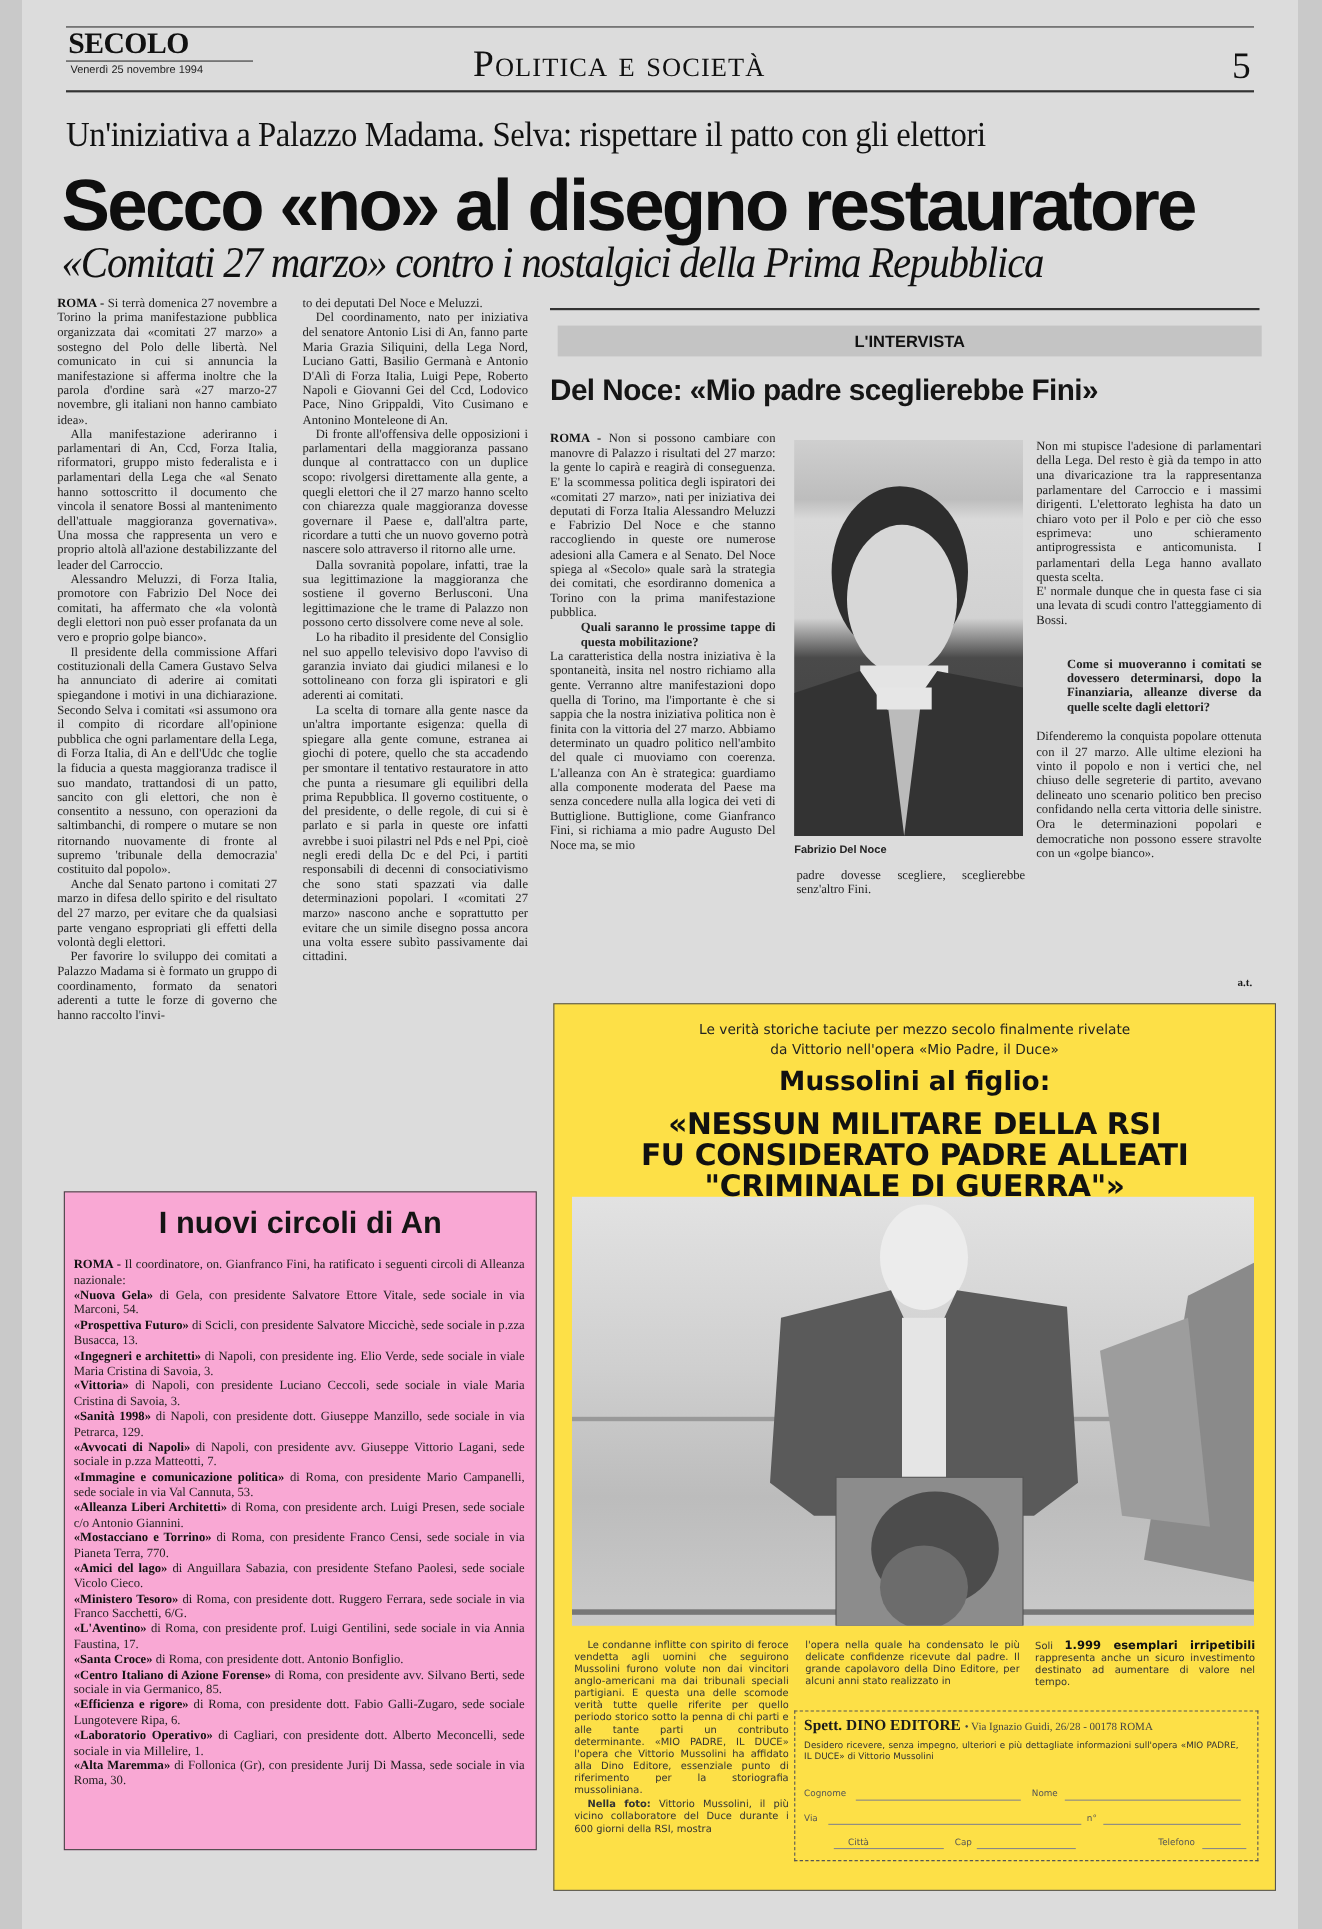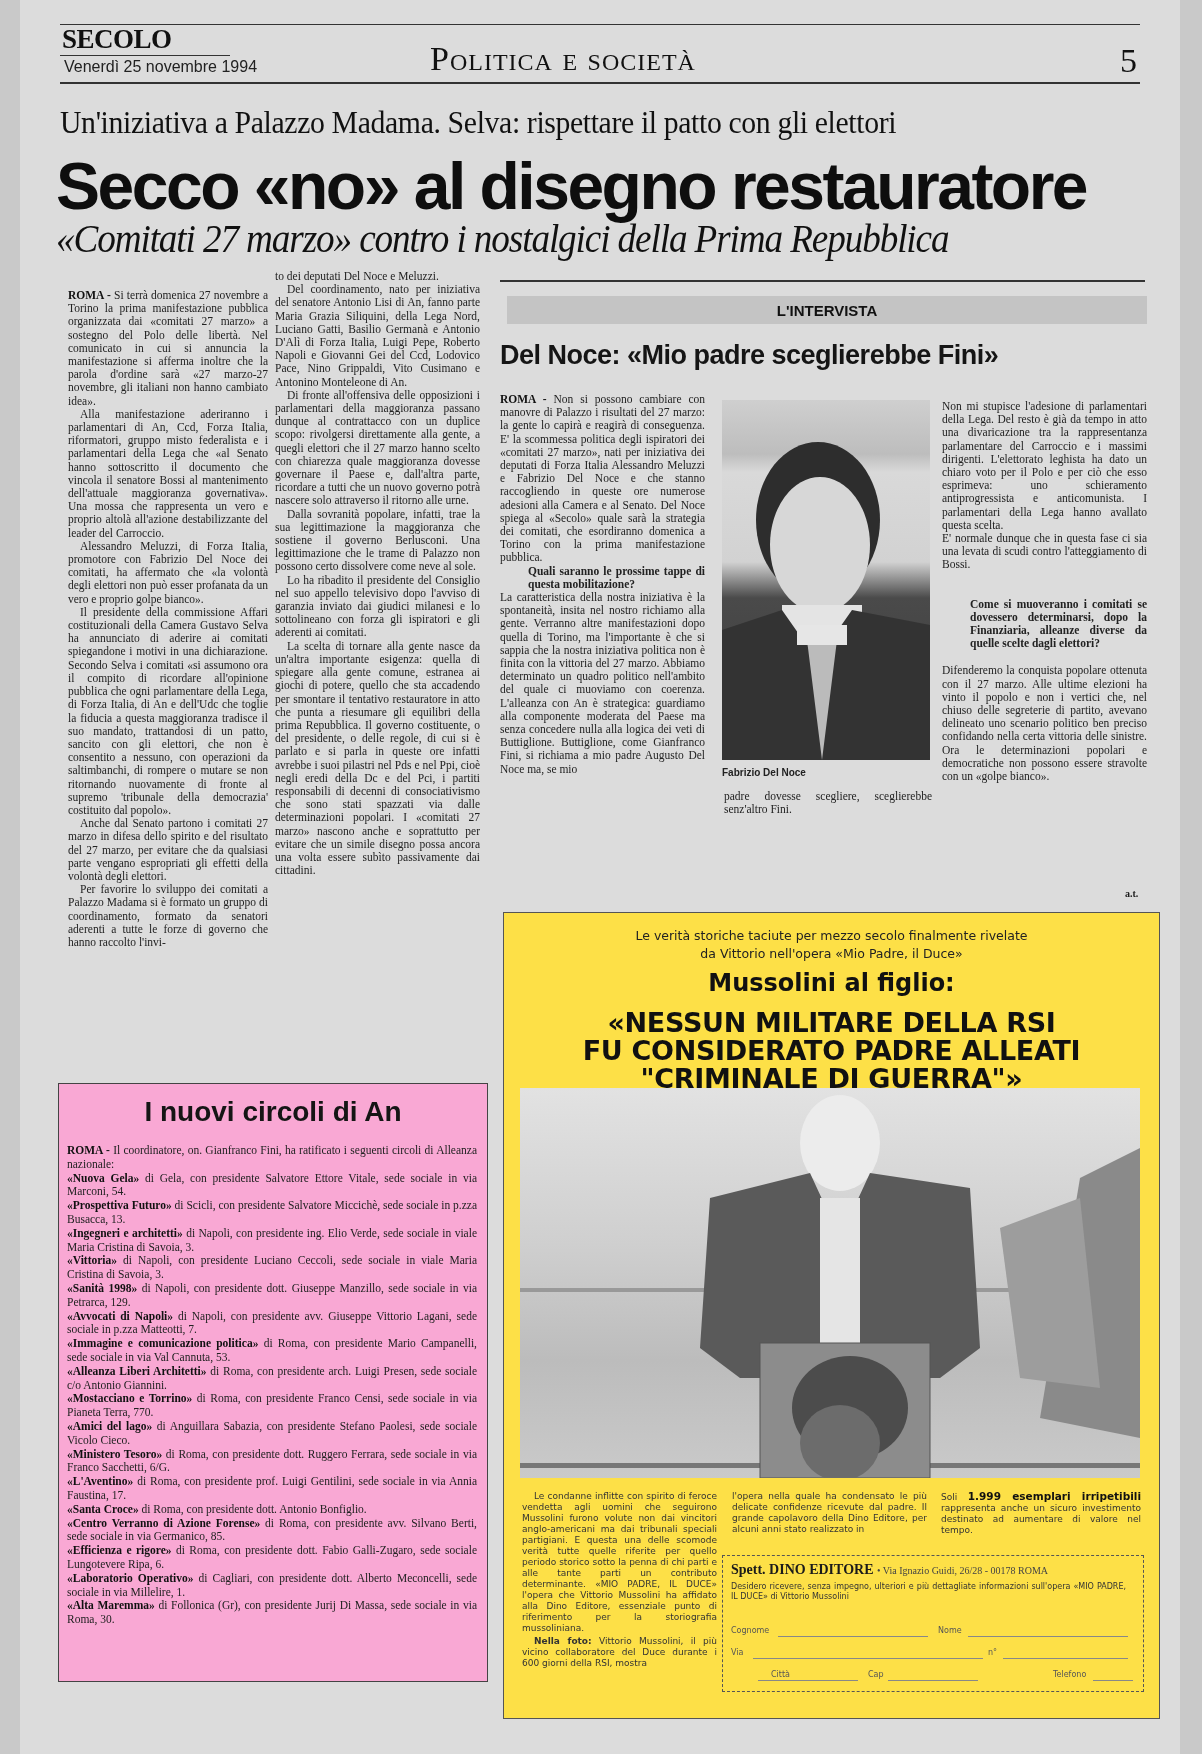--- a/index.html
+++ b/index.html
@@ -1,21 +1,21 @@
 <!DOCTYPE html>
 <html><head>
 <meta charset="utf-8">
 <style>
   html,body{margin:0;padding:0;}
   body{width:1202px;height:1754px;background:#c9c9c9;position:relative;overflow:hidden;font-family:"Liberation Serif",serif;color:#1a1a1a;}
   .page{position:absolute;left:20px;top:0;width:1160px;height:1754px;background:#dcdcdc;}
   .abs{position:absolute;}
   .rule{position:absolute;background:#333;height:1px;}
   .masthead-logo{left:62px;top:24px;font-family:"Liberation Serif",serif;font-weight:bold;font-size:27px;letter-spacing:-0.5px;color:#111;}
-  .masthead-date{left:64px;top:58px;font-family:"Liberation Sans",sans-serif;font-size:16px;color:#222;}
+  .masthead-date{left:64px;top:58px;font-family:"Liberation Sans",sans-serif;font-size:10px;color:#222;}
   .section-title{left:430px;top:40px;font-family:"Liberation Serif",serif;font-size:34px;letter-spacing:1px;color:#111;font-variant:small-caps;}
   .page-number{left:1120px;top:42px;font-family:"Liberation Serif",serif;font-size:34px;color:#111;}
   .kicker{left:60px;top:104px;font-family:"Liberation Serif",serif;font-size:32px;color:#111;white-space:nowrap;letter-spacing:-0.4px;transform:scaleX(0.93);transform-origin:left;}
   .headline{left:56px;top:148px;font-family:"Liberation Sans",sans-serif;font-weight:bold;font-size:66px;letter-spacing:-2.5px;color:#0e0e0e;white-space:nowrap;}
   .subhead{left:56px;top:215px;font-family:"Liberation Serif",serif;font-style:italic;font-size:40px;color:#111;white-space:nowrap;letter-spacing:-1.2px;transform:scaleX(0.93);transform-origin:left;}
   .col{position:absolute;font-size:11.5px;line-height:13.2px;text-align:justify;color:#222;}
   .col p{margin:0;text-indent:12px;}
   .col p.first{text-indent:0;}
   .col b{color:#111;}
   .interview-band{left:507px;top:296px;width:640px;height:28px;background:#c4c4c4;}
@@ -44,21 +44,21 @@
 <div class="rule" style="left:60px;top:55px;width:170px;"></div>
 <div class="abs masthead-date">Venerdì 25 novembre 1994</div>
 <div class="abs section-title">Politica e società</div>
 <div class="abs page-number">5</div>
 <div class="rule" style="left:60px;top:82px;width:1080px;height:2px;"></div>
 
 <div class="abs kicker">Un'iniziativa a Palazzo Madama. Selva: rispettare il patto con gli elettori</div>
 <div class="abs headline">Secco «no» al disegno restauratore</div>
 <div class="abs subhead">«Comitati 27 marzo» contro i nostalgici della Prima Repubblica</div>
 
-<div class="col" style="left:68px;top:270px;width:200px;height:790px;overflow:hidden;margin-top:19px;">
+<div class="col" style="left:52px;top:270px;width:200px;height:790px;overflow:hidden;">
   <p class="first"><b>ROMA -</b> <span>Si terrà domenica 27 novembre a Torino la prima manifestazione pubblica organizzata dai «comitati 27 marzo» a sostegno del Polo delle libertà. Nel comunicato in cui si annuncia la manifestazione si afferma inoltre che la parola d'ordine sarà «27 marzo-27 novembre, gli italiani non hanno cambiato idea».</span></p>
   <p>Alla manifestazione aderiranno i parlamentari di An, Ccd, Forza Italia, riformatori, gruppo misto federalista e i parlamentari della Lega che «al Senato hanno sottoscritto il documento che vincola il senatore Bossi al mantenimento dell'attuale maggioranza governativa». Una mossa che rappresenta un vero e proprio altolà all'azione destabilizzante del leader del Carroccio.</p>
   <p>Alessandro Meluzzi, di Forza Italia, promotore con Fabrizio Del Noce dei comitati, ha affermato che «la volontà degli elettori non può esser profanata da un vero e proprio golpe bianco».</p>
   <p>Il presidente della commissione Affari costituzionali della Camera Gustavo Selva ha annunciato di aderire ai comitati spiegandone i motivi in una dichiarazione. Secondo Selva i comitati «si assumono ora il compito di ricordare all'opinione pubblica che ogni parlamentare della Lega, di Forza Italia, di An e dell'Udc che toglie la fiducia a questa maggioranza tradisce il suo mandato, trattandosi di un patto, sancito con gli elettori, che non è consentito a nessuno, con operazioni da saltimbanchi, di rompere o mutare se non ritornando nuovamente di fronte al supremo 'tribunale della democrazia' costituito dal popolo».</p>
   <p>Anche dal Senato partono i comitati 27 marzo in difesa dello spirito e del risultato del 27 marzo, per evitare che da qualsiasi parte vengano espropriati gli effetti della volontà degli elettori.</p>
   <p>Per favorire lo sviluppo dei comitati a Palazzo Madama si è formato un gruppo di coordinamento, formato da senatori aderenti a tutte le forze di governo che hanno raccolto l'invi-</p>
 </div>
 
 <div class="col" style="left:275px;top:270px;width:205px;height:790px;overflow:hidden;">
   <p class="first">to dei deputati Del Noce e Meluzzi.</p>
@@ -115,21 +115,21 @@
         <div><b>«Vittoria»</b><span> di Napoli, con presidente Luciano Ceccoli, sede sociale in viale Maria Cristina di Savoia, 3.</span></div>
         <div><b>«Sanità 1998»</b><span> di Napoli, con presidente dott. Giuseppe Manzillo, sede sociale in via Petrarca, 129.</span></div>
         <div><b>«Avvocati di Napoli»</b><span> di Napoli, con presidente avv. Giuseppe Vittorio Lagani, sede sociale in p.zza Matteotti, 7.</span></div>
         <div><b>«Immagine e comunicazione politica»</b><span> di Roma, con presidente Mario Campanelli, sede sociale in via Val Cannuta, 53.</span></div>
         <div><b>«Alleanza Liberi Architetti»</b><span> di Roma, con presidente arch. Luigi Presen, sede sociale c/o Antonio Giannini.</span></div>
         <div><b>«Mostacciano e Torrino»</b><span> di Roma, con presidente Franco Censi, sede sociale in via Pianeta Terra, 770.</span></div>
         <div><b>«Amici del lago»</b><span> di Anguillara Sabazia, con presidente Stefano Paolesi, sede sociale Vicolo Cieco.</span></div>
         <div><b>«Ministero Tesoro»</b><span> di Roma, con presidente dott. Ruggero Ferrara, sede sociale in via Franco Sacchetti, 6/G.</span></div>
         <div><b>«L'Aventino»</b><span> di Roma, con presidente prof. Luigi Gentilini, sede sociale in via Annia Faustina, 17.</span></div>
         <div><b>«Santa Croce»</b><span> di Roma, con presidente dott. Antonio Bonfiglio.</span></div>
-        <div><b>«Centro Verranno di Azione Forense»</b><span> di Roma, con presidente avv. Silvano Berti, sede sociale in via Germanico, 85.</span></div>
+        <div><b>«Centro Italiano di Azione Forense»</b><span> di Roma, con presidente avv. Silvano Berti, sede sociale in via Germanico, 85.</span></div>
         <div><b>«Efficienza e rigore»</b><span> di Roma, con presidente dott. Fabio Galli-Zugaro, sede sociale Lungotevere Ripa, 6.</span></div>
         <div><b>«Laboratorio Operativo»</b><span> di Cagliari, con presidente dott. Alberto Meconcelli, sede sociale in via Millelire, 1.</span></div>
         <div><b>«Alta Maremma»</b><span> di Follonica (Gr), con presidente Jurij Di Massa, sede sociale in via Roma, 30.</span></div>
       </div>
   </div>
 </div>
 
 <div class="box" style="left:503px;top:912px;width:655px;height:805px;background:#fde047;border-color:#555;">
   <div class="ad-tag" style="margin-top:14px;">
     <div>Le verità storiche taciute per mezzo secolo finalmente rivelate</div>

